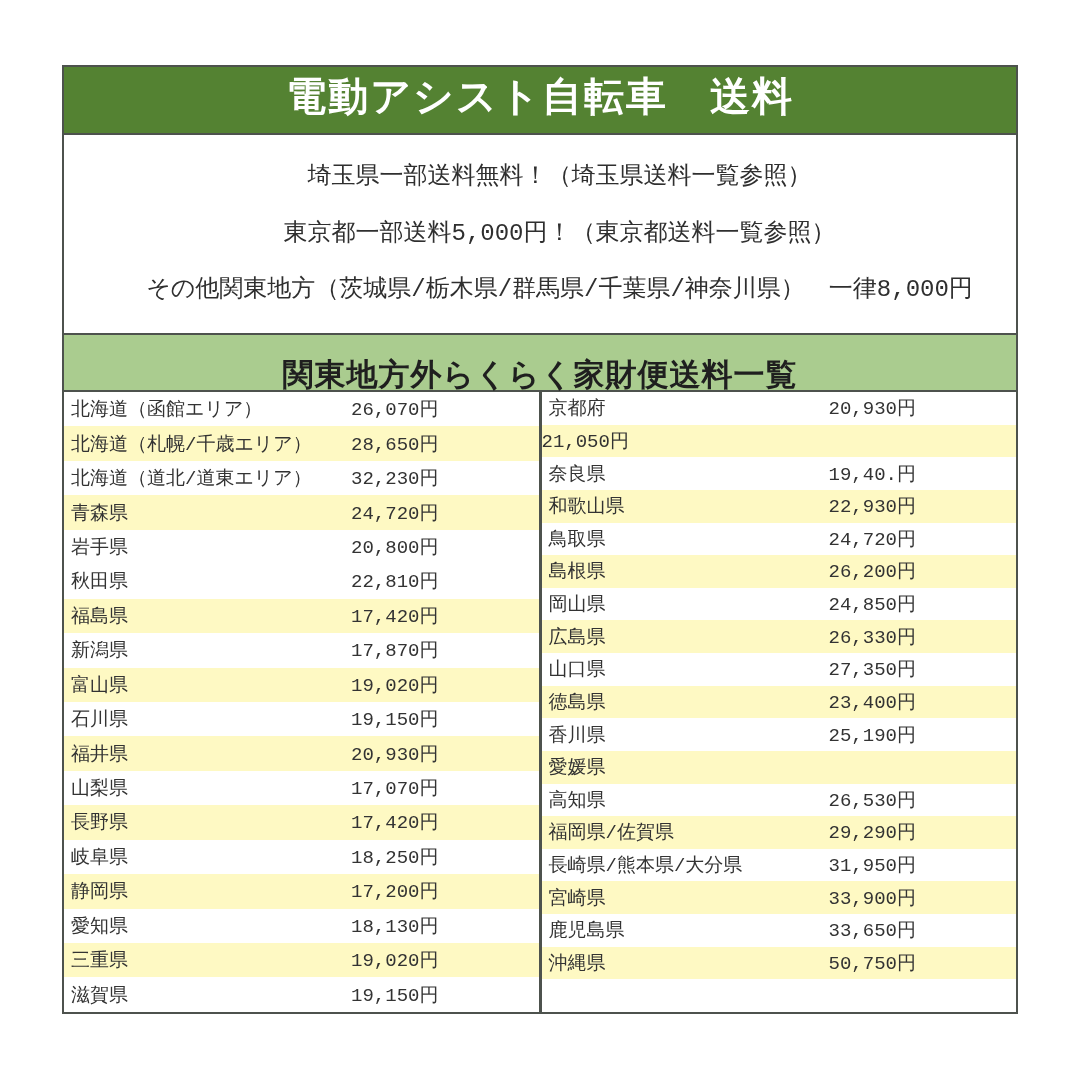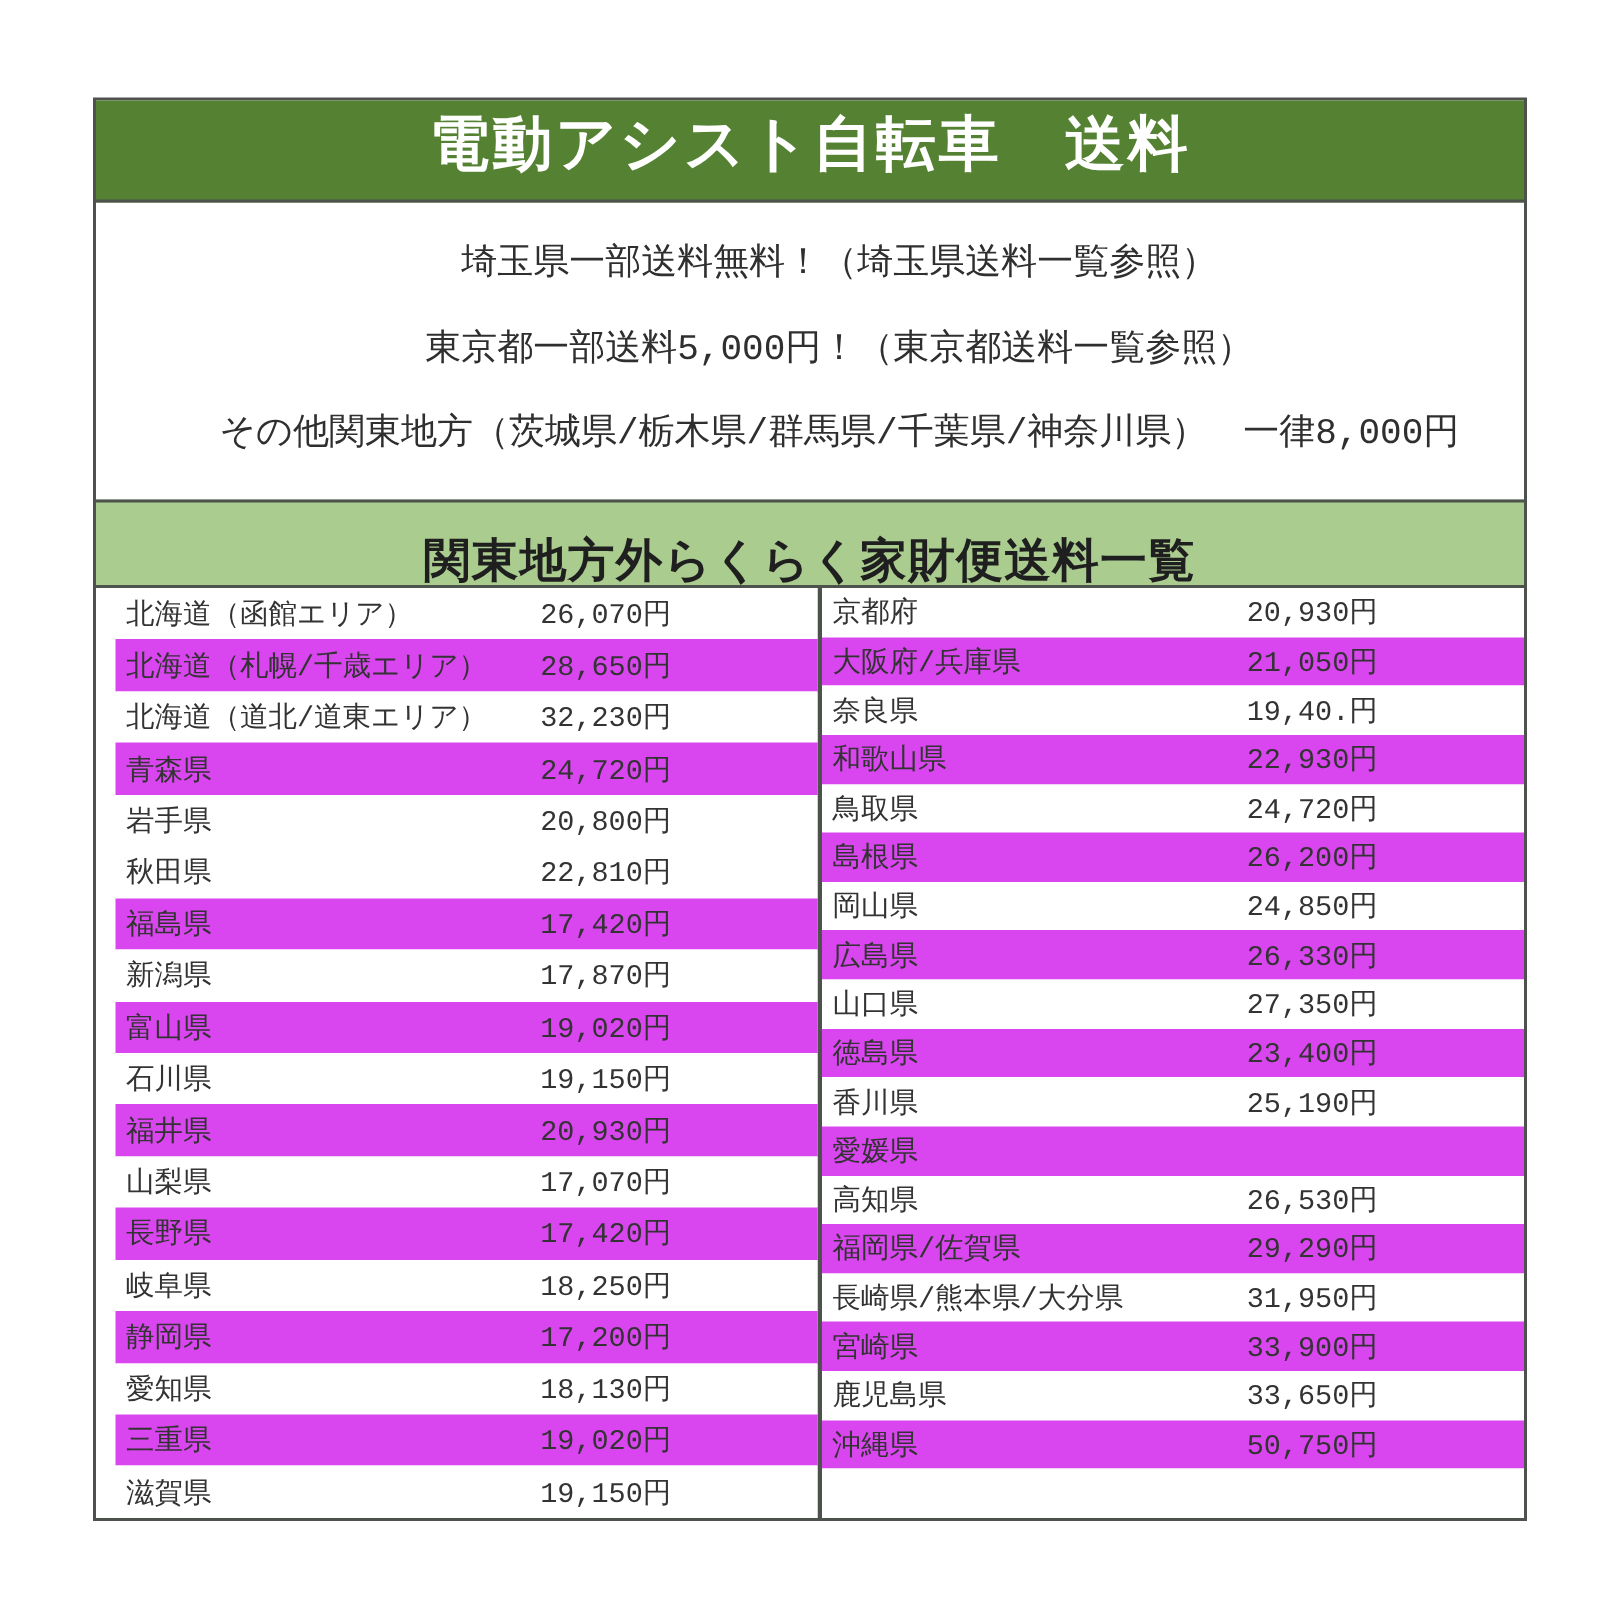--- a/index.html
+++ b/index.html
@@ -68,39 +68,38 @@
     color: #1f1f1f;
     font-size: 31px;
     font-weight: bold;
     letter-spacing: 1px;
     line-height: 1;
     margin-top: 28px;
   }
   .table-wrap {
     display: flex;
     height: 620px;
-    margin-left: 13px;
   }
   .half {
     flex: 1;
     display: flex;
     flex-direction: column;
     min-width: 0;
   }
   .half.left {
     border-right: 3px solid #4d524d;
   }
   .row {
     flex: 1;
     display: flex;
     align-items: center;
     background: #ffffff;
   }
   .row.alt {
-    background: #d946ef;
+    background: #fef9c3;
   }
   .cell {
     font-size: 19px;
     color: #333333;
     white-space: nowrap;
     overflow: hidden;
   }
   .cell.name {
     width: 60.5%;
     padding-left: 7px;
@@ -204,21 +203,20 @@
             <div class="cell name">滋賀県</div>
             <div class="cell price">19,150円</div>
           </div>
         </div>
       <div class="half" id="right-col">
           <div class="row">
             <div class="cell name">京都府</div>
             <div class="cell price">20,930円</div>
           </div>
           <div class="row alt">
-            <div class="cell name">大阪府/兵庫県</div>
             <div class="cell price">21,050円</div>
           </div>
           <div class="row">
             <div class="cell name">奈良県</div>
             <div class="cell price">19,40.円</div>
           </div>
           <div class="row alt">
             <div class="cell name">和歌山県</div>
             <div class="cell price">22,930円</div>
           </div>

